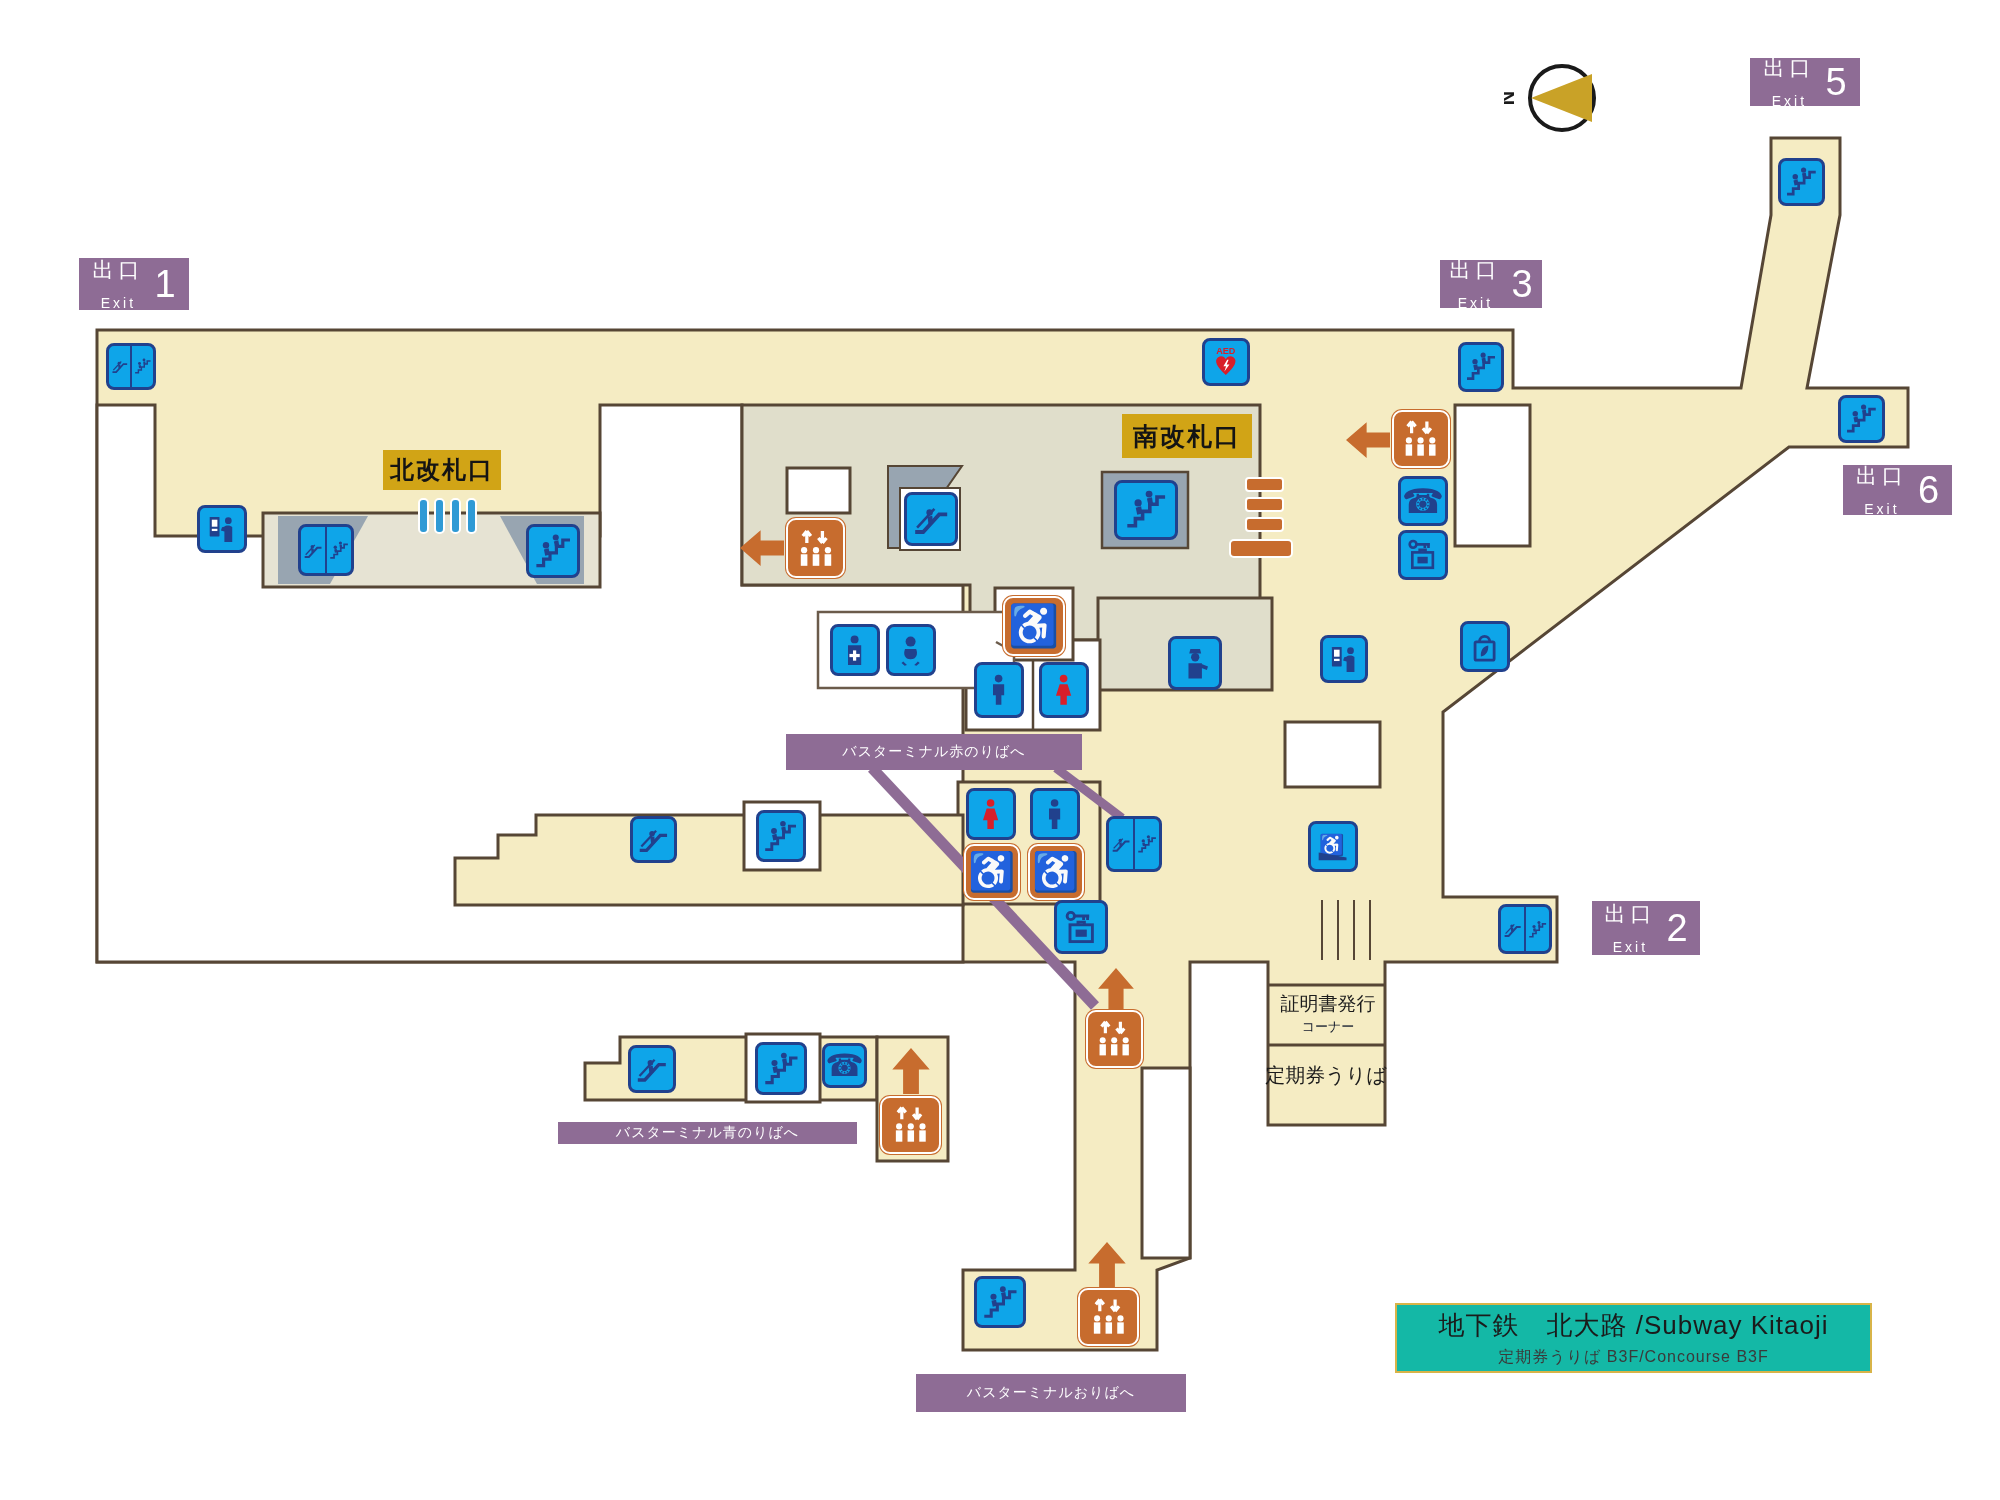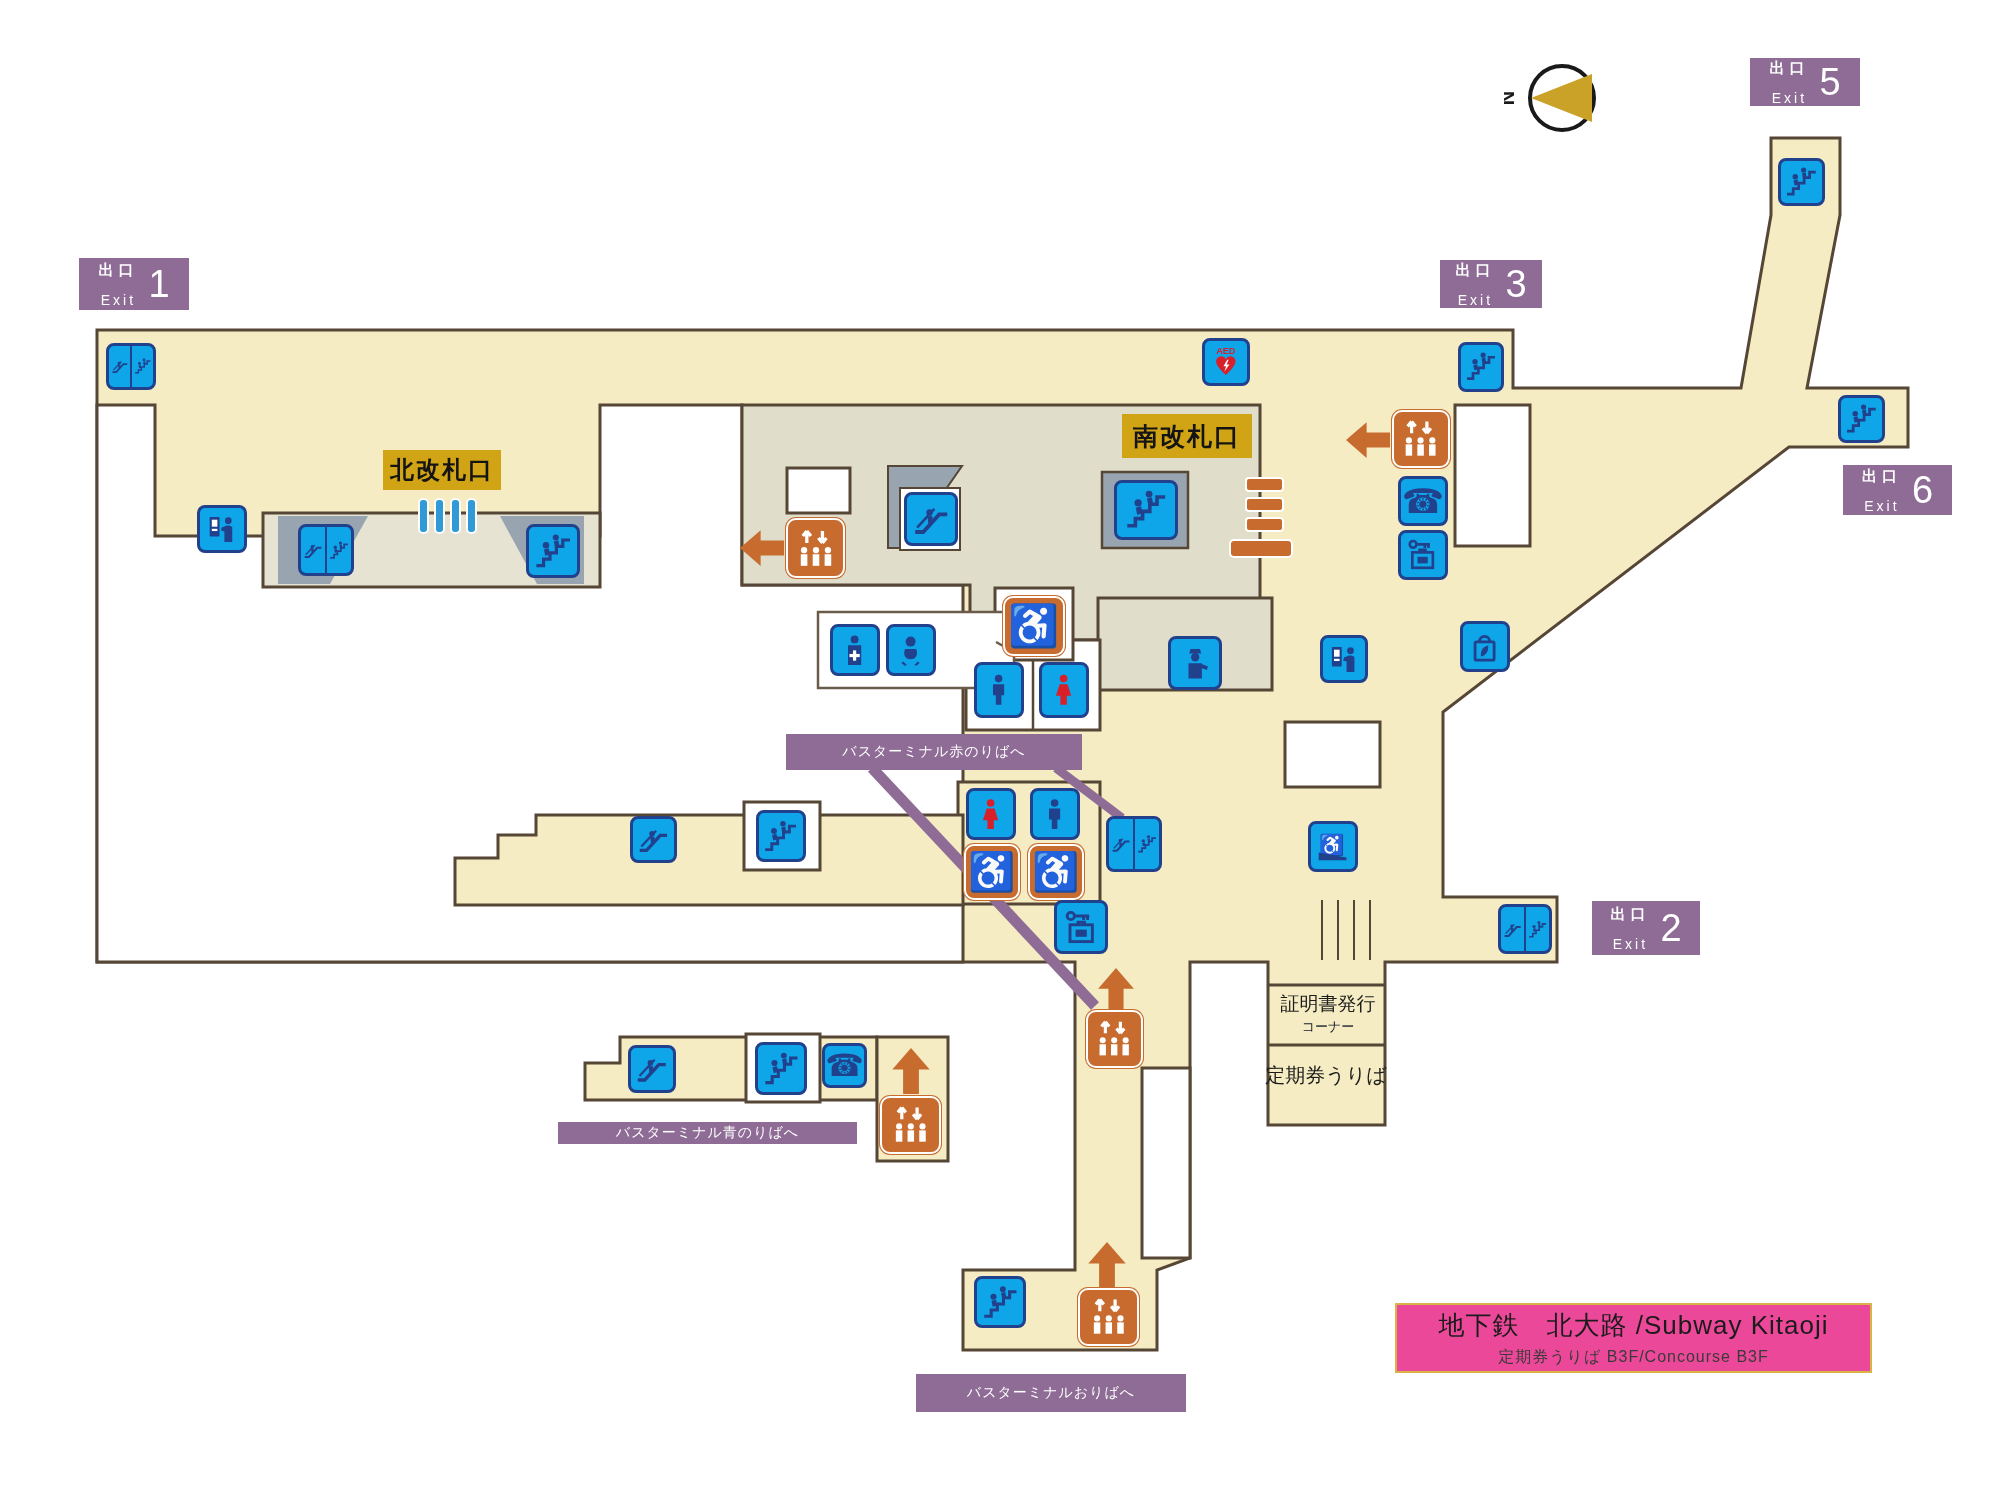--- a/index.html
+++ b/index.html
@@ -1,28 +1,28 @@
 <!DOCTYPE html>
 <html><head>
 <meta charset="utf-8">
 <style>
   html,body{margin:0;padding:0;background:#fff;font-family:"Liberation Sans",sans-serif;}
   .stage{position:relative;width:2000px;height:1500px;background:#fff;overflow:hidden;}
   .stage svg.base{position:absolute;left:0;top:0;}
   
   .exit-label{position:absolute;background:#8e6c95;color:#fff;display:flex;align-items:center;justify-content:center;gap:10px;box-sizing:border-box;}
   .exit-col{display:flex;flex-direction:column;align-items:center;line-height:1;}
-  .exit-jp{font-size:15px;font-weight:bold;letter-spacing:5px;}
+  .exit-jp{font-size:21px;font-weight:normal;letter-spacing:5px;}
   .exit-en{font-size:14px;letter-spacing:3px;margin-top:16px;}
   .exit-num{font-size:38px;font-weight:400;line-height:1;}
   .gate-label{position:absolute;background:#d1a416;color:#141414;font-weight:bold;display:flex;align-items:center;justify-content:center;letter-spacing:2px;box-sizing:border-box;}
   .bus-label{position:absolute;background:#8e6c95;color:#fff;display:flex;align-items:center;justify-content:center;letter-spacing:1px;box-sizing:border-box;font-size:14px;}
   .room-text{position:absolute;color:#1c1c1c;display:flex;align-items:center;justify-content:center;text-align:center;}
   
-  .title-box{position:absolute;left:1395px;top:1303px;width:477px;height:70px;background:#ec4899;border:2px solid #d8b448;box-sizing:border-box;display:flex;flex-direction:column;align-items:center;justify-content:center;}
+  .title-box{position:absolute;left:1395px;top:1303px;width:477px;height:70px;background:#14b8a6;border:2px solid #d8b448;box-sizing:border-box;display:flex;flex-direction:column;align-items:center;justify-content:center;}
   .title-main{font-size:26px;color:#1b1b1b;letter-spacing:1px;}
   .title-sub{font-size:16px;color:#3a3a3a;margin-top:4px;letter-spacing:1px;}
   
   .icon{position:absolute;box-sizing:border-box;background:#0ea5e9;border:3px solid #21418d;border-radius:8px;display:flex;align-items:center;justify-content:center;color:#21418d;overflow:hidden;}
   .icon svg{width:80%;height:80%;display:block;}
   .icon .glyph{line-height:1;}
   .icon.orange{background:#c76c2e;border:2px solid #fff;border-radius:10px;color:#fff;box-shadow:0 0 0 1px #c76c2e;}
   .icon.bare{background:transparent;border:none;border-radius:0;box-shadow:none;}
   .icon.bare svg{width:100%;height:100%;}
   .icon.pair{padding:0;}

